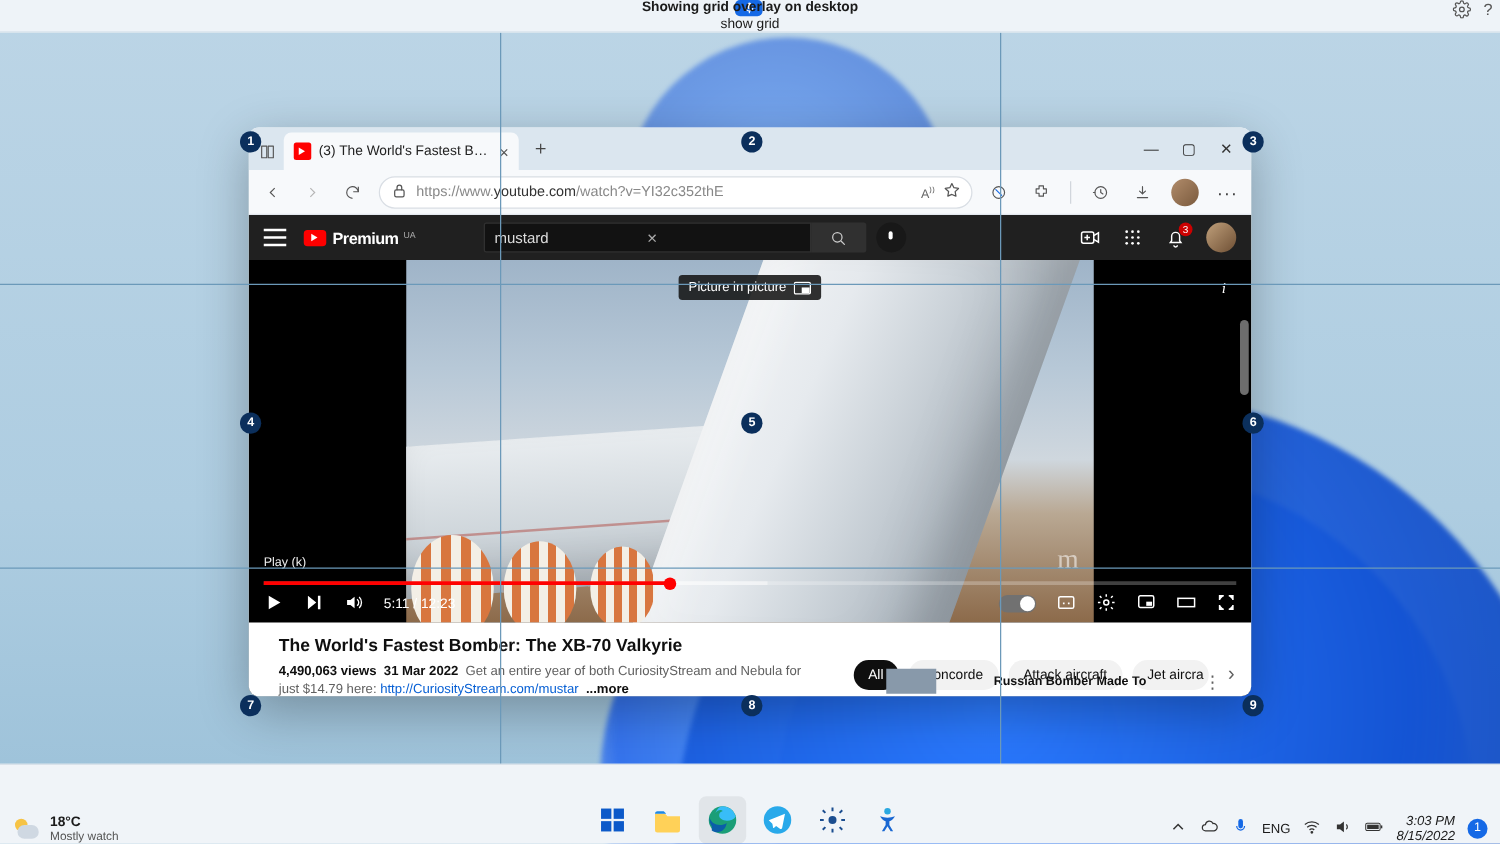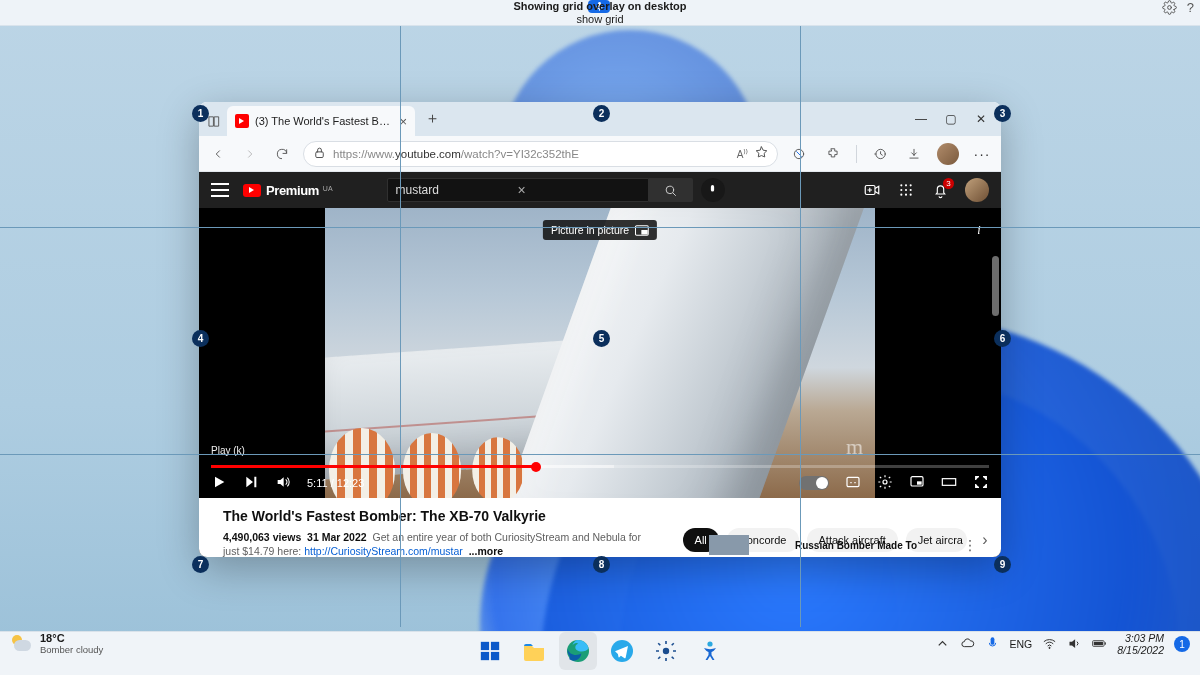--- a/index.html
+++ b/index.html
@@ -114,21 +114,21 @@
   .chip{ height:24px; padding:0 12px; border-radius:14px; background:#f2f2f2; font-size:11px; display:flex;align-items:center; white-space:nowrap;}
   .chip.active{ background:#0f0f0f; color:#fff;}
   .chip.cut{ padding-right:4px;}
   .chev{ width:20px; display:flex;align-items:center;justify-content:center;color:#606060;}
   .prevrow{position:absolute;bottom:2px;right:24px;left:510px;display:flex;align-items:center;justify-content:space-between;font-size:10px;}
   .prevrow .thumb{width:40px;height:20px;background:#8899aa;}
   .prevrow .txt{color:#0f0f0f;font-weight:600;}
   .prevrow .dots{color:#606060;font-size:14px;}
 
   
-  .taskbar{ position:absolute; left:0;right:0;bottom:0; height:44px; background:#f0f4f8; border-top:1px solid #d9e2ea; display:flex; align-items:flex-start; z-index:60;margin-top:28px;}
+  .taskbar{ position:absolute; left:0;right:0;bottom:0; height:64px; background:#f0f4f8; border-top:1px solid #d9e2ea; display:flex; align-items:flex-end; z-index:60;margin-top:28px;}
   .weather{ display:flex; align-items:center; gap:8px; padding-left:10px; font-size:11px; color:#1a1a1a;}
   .weather .wicon{ width:22px;height:22px; position:relative;}
   .weather .wicon .sun{position:absolute;left:2px;top:2px;width:10px;height:10px;border-radius:50%;background:#f6c345;}
   .weather .wicon .cloud{position:absolute;left:4px;top:7px;width:17px;height:11px;border-radius:7px;background:#cfd8e2;}
   .weather .lines div:first-child{font-weight:600;}
   .weather .lines div:last-child{font-size:9.5px;color:#555;}
   .tb-center{ position:absolute; left:50%; transform:translateX(-50%); display:flex; align-items:center; gap:6px;}
   .tb-ico{ width:38px;height:38px;border-radius:6px;display:flex;align-items:center;justify-content:center;}
   .tb-ico.active{background:rgba(0,0,0,.06);}
   .tb-right{ margin-left:auto; display:flex; align-items:center; gap:10px; padding-right:10px; font-size:10.5px; color:#1a1a1a;}
@@ -409,21 +409,21 @@
   </div>
 
   <div class="taskbar">
     <div class="weather">
       <div class="wicon">
           <div class="sun"></div>
           <div class="cloud"></div>
         </div>
       <div class="lines">
           <div>18°C</div>
-          <div>Bomber cloudy</div>
+          <div>Mostly watch</div>
         </div>
     </div>
     <div class="tb-center">
       <div class="tb-ico">
           <svg width="22" height="22" viewBox="0 0 24 24">
             <rect x="2" y="2" width="9" height="9" fill="#0c59c9"></rect>
             <rect x="13" y="2" width="9" height="9" fill="#0c59c9"></rect>
             <rect x="2" y="13" width="9" height="9" fill="#0c59c9"></rect>
             <rect x="13" y="13" width="9" height="9" fill="#0c59c9"></rect>
           </svg>

